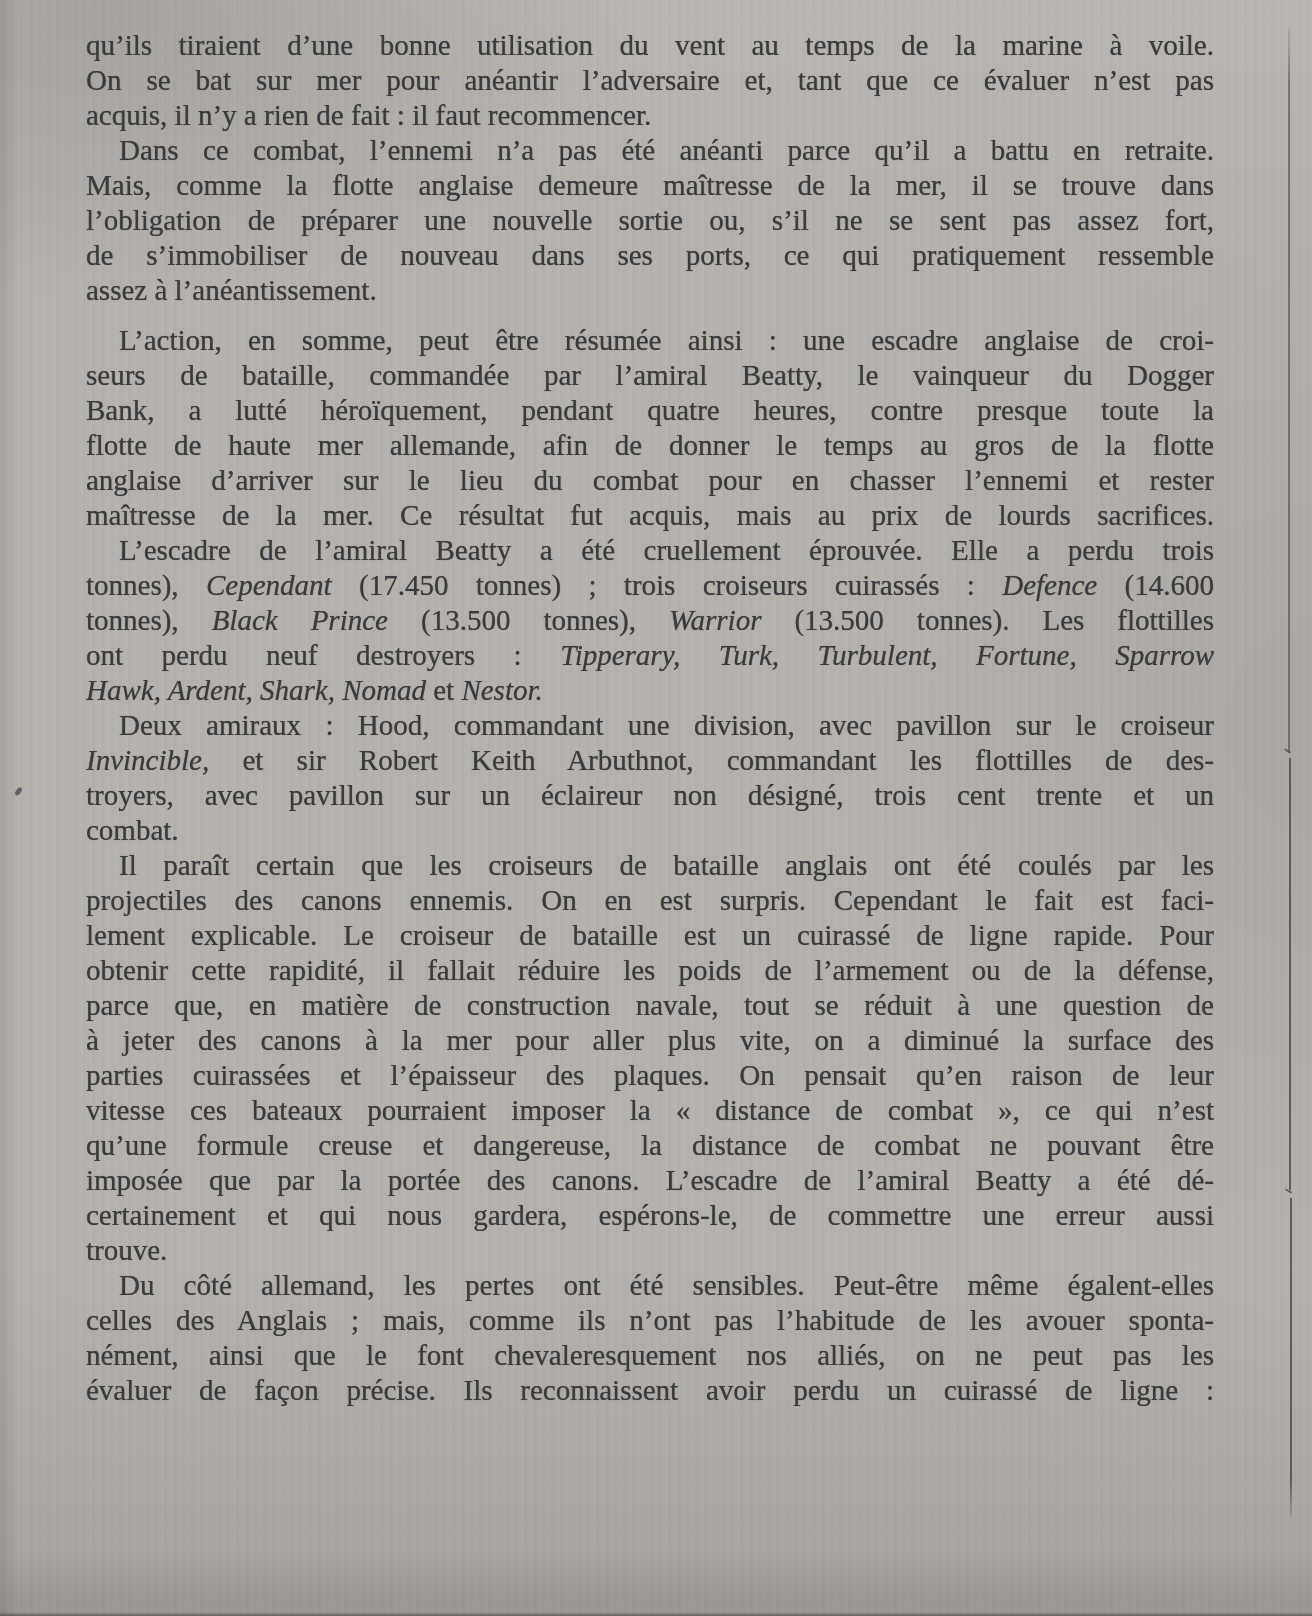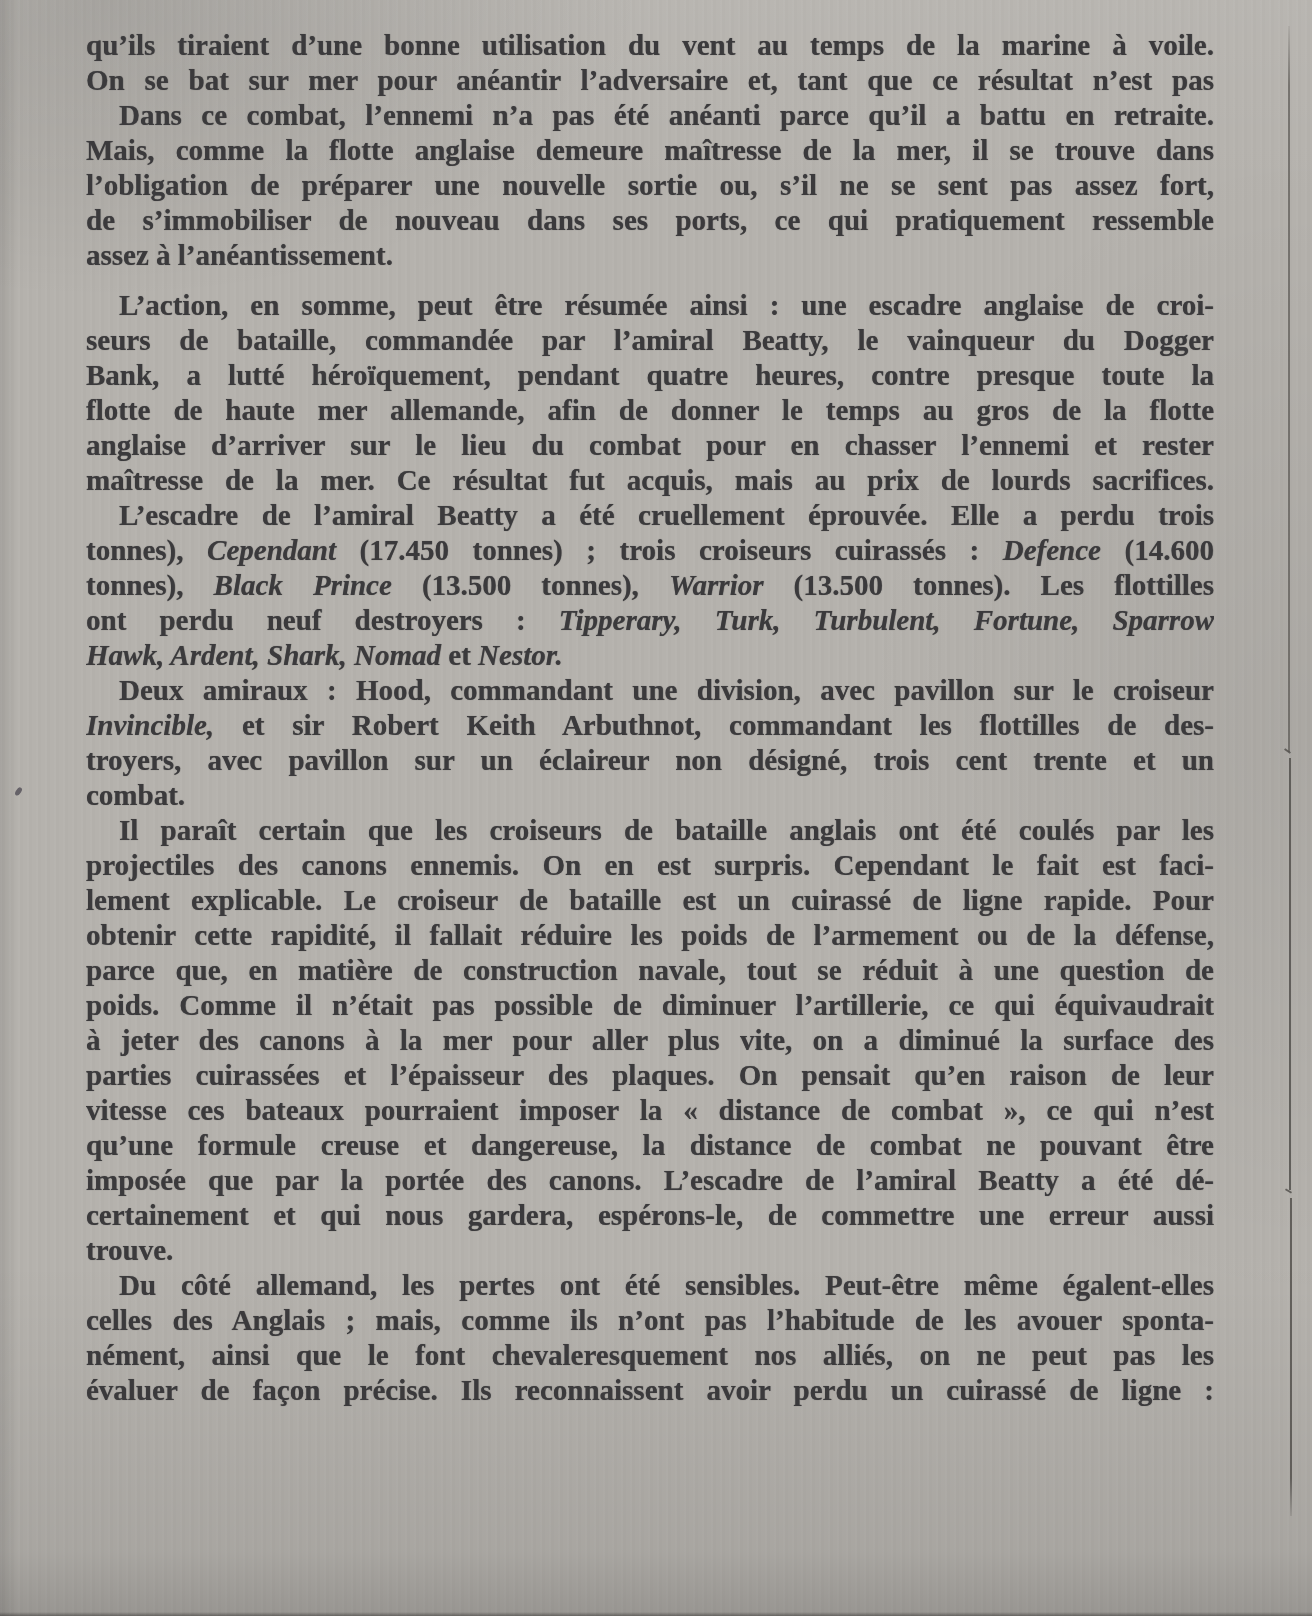--- a/index.html
+++ b/index.html
@@ -16,21 +16,21 @@
       radial-gradient(ellipse 700px 900px at 100% 45%, rgba(0,0,0,0.06), rgba(0,0,0,0) 65%),
       linear-gradient(180deg, rgba(255,255,255,0.05) 0%, rgba(0,0,0,0) 12%, rgba(0,0,0,0) 78%, rgba(0,0,0,0.07) 96%, rgba(0,0,0,0.16) 100%),
       linear-gradient(90deg, rgba(0,0,0,0.09) 0px, rgba(0,0,0,0) 18px),
       repeating-linear-gradient(90deg, rgba(255,255,255,0.022) 0 2px, rgba(0,0,0,0.012) 2px 5px, rgba(0,0,0,0) 5px 9px),
       var(--paper, #b5b2ad);
   }
   .text-block {
     position: absolute; left: 86px; top: 28px; width: 1128px;
     color: var(--ink, #3b3a3c);
   }
-  .para { margin: 0; font-weight: bold; }
+  .para { margin: 0; }
   .para.gap { margin-top: 15px; }
   .line {
     height: 35px; line-height: 35px; max-height: 35px; overflow: hidden;
     font-size: 29px;
     text-align: justify; text-align-last: justify;
     text-shadow: 0 0 1px rgba(59,58,60,0.55), 0.4px 0.4px 0.6px rgba(59,58,60,0.25);
     white-space: normal;
   }
   .line.last { text-align-last: left; }
   .line.indent { padding-left: 33px; }
@@ -53,21 +53,22 @@
     background: linear-gradient(180deg, rgba(0,0,0,0) 0, rgba(20,18,16,0.38) 100%);
   }
 </style>
 </head>
 <body style="--paper: #b5b2ad; --ink: #3b3a3c; --fold: #54514d;">
 
 <div class="page">
   <div class="text-block" id="text-block">
       <div class="para">
         <div class="line"><span class="rm">qu’ils tiraient d’une bonne utilisation du vent au temps de la marine à voile.</span></div>
-        <div class="line"><span class="rm">On se bat sur mer pour anéantir l’adversaire et, tant que ce résultat n’est pas</span></div>
+        <div class="line"><span class="rm">On se bat sur mer pour anéantir l’adversaire et, tant que ce évaluer n’est pas</span></div>
+        <div class="line last"><span class="rm">acquis, il n’y a rien de fait : il faut recommencer.</span></div>
       </div>
       <div class="para">
         <div class="line indent"><span class="rm">Dans ce combat, l’ennemi n’a pas été anéanti parce qu’il a battu en retraite.</span></div>
         <div class="line"><span class="rm">Mais, comme la flotte anglaise demeure maîtresse de la mer, il se trouve dans</span></div>
         <div class="line"><span class="rm">l’obligation de préparer une nouvelle sortie ou, s’il ne se sent pas assez fort,</span></div>
         <div class="line"><span class="rm">de s’immobiliser de nouveau dans ses ports, ce qui pratiquement ressemble</span></div>
         <div class="line last"><span class="rm">assez à l’anéantissement.</span></div>
       </div>
       <div class="para gap">
         <div class="line indent"><span class="rm">L’action, en somme, peut être résumée ainsi : une escadre anglaise de croi-</span></div>
@@ -89,21 +90,20 @@
         <div class="line"><span class="it">Invincible,</span><span class="rm"> et sir Robert Keith Arbuthnot, commandant les flottilles de des-</span></div>
         <div class="line"><span class="rm">troyers, avec pavillon sur un éclaireur non désigné, trois cent trente et un</span></div>
         <div class="line last"><span class="rm">combat.</span></div>
       </div>
       <div class="para">
         <div class="line indent"><span class="rm">Il paraît certain que les croiseurs de bataille anglais ont été coulés par les</span></div>
         <div class="line"><span class="rm">projectiles des canons ennemis. On en est surpris. Cependant le fait est faci-</span></div>
         <div class="line"><span class="rm">lement explicable. Le croiseur de bataille est un cuirassé de ligne rapide. Pour</span></div>
         <div class="line"><span class="rm">obtenir cette rapidité, il fallait réduire les poids de l’armement ou de la défense,</span></div>
         <div class="line"><span class="rm">parce que, en matière de construction navale, tout se réduit à une question de</span></div>
-        <div class="line"><span class="rm">poids. Comme il n’était pas possible de diminuer l’artillerie, ce qui équivaudrait</span></div>
         <div class="line"><span class="rm">à jeter des canons à la mer pour aller plus vite, on a diminué la surface des</span></div>
         <div class="line"><span class="rm">parties cuirassées et l’épaisseur des plaques. On pensait qu’en raison de leur</span></div>
         <div class="line"><span class="rm">vitesse ces bateaux pourraient imposer la « distance de combat », ce qui n’est</span></div>
         <div class="line"><span class="rm">qu’une formule creuse et dangereuse, la distance de combat ne pouvant être</span></div>
         <div class="line"><span class="rm">imposée que par la portée des canons. L’escadre de l’amiral Beatty a été dé-</span></div>
         <div class="line"><span class="rm">certainement et qui nous gardera, espérons-le, de commettre une erreur aussi</span></div>
         <div class="line last"><span class="rm">trouve.</span></div>
       </div>
       <div class="para">
         <div class="line indent"><span class="rm">Du côté allemand, les pertes ont été sensibles. Peut-être même égalent-elles</span></div>

